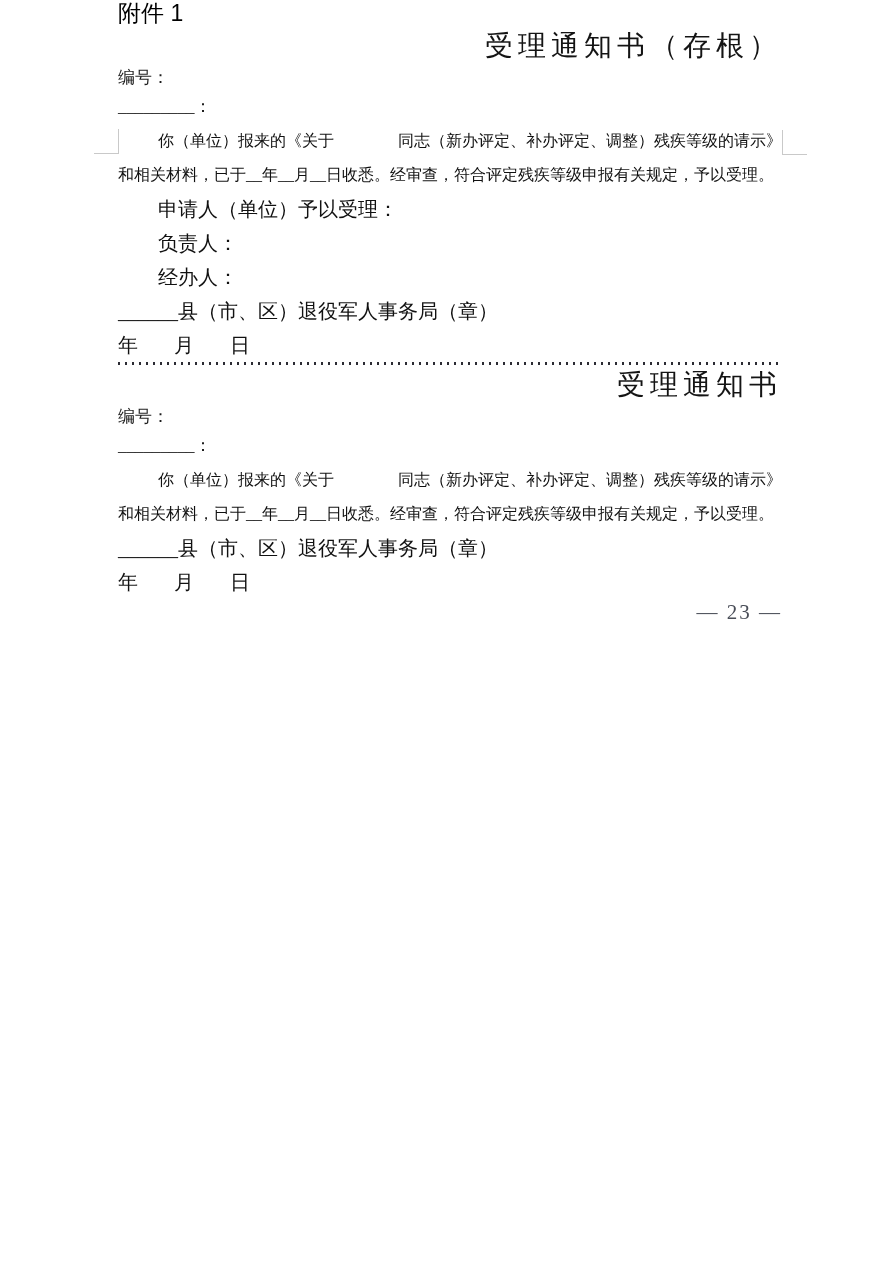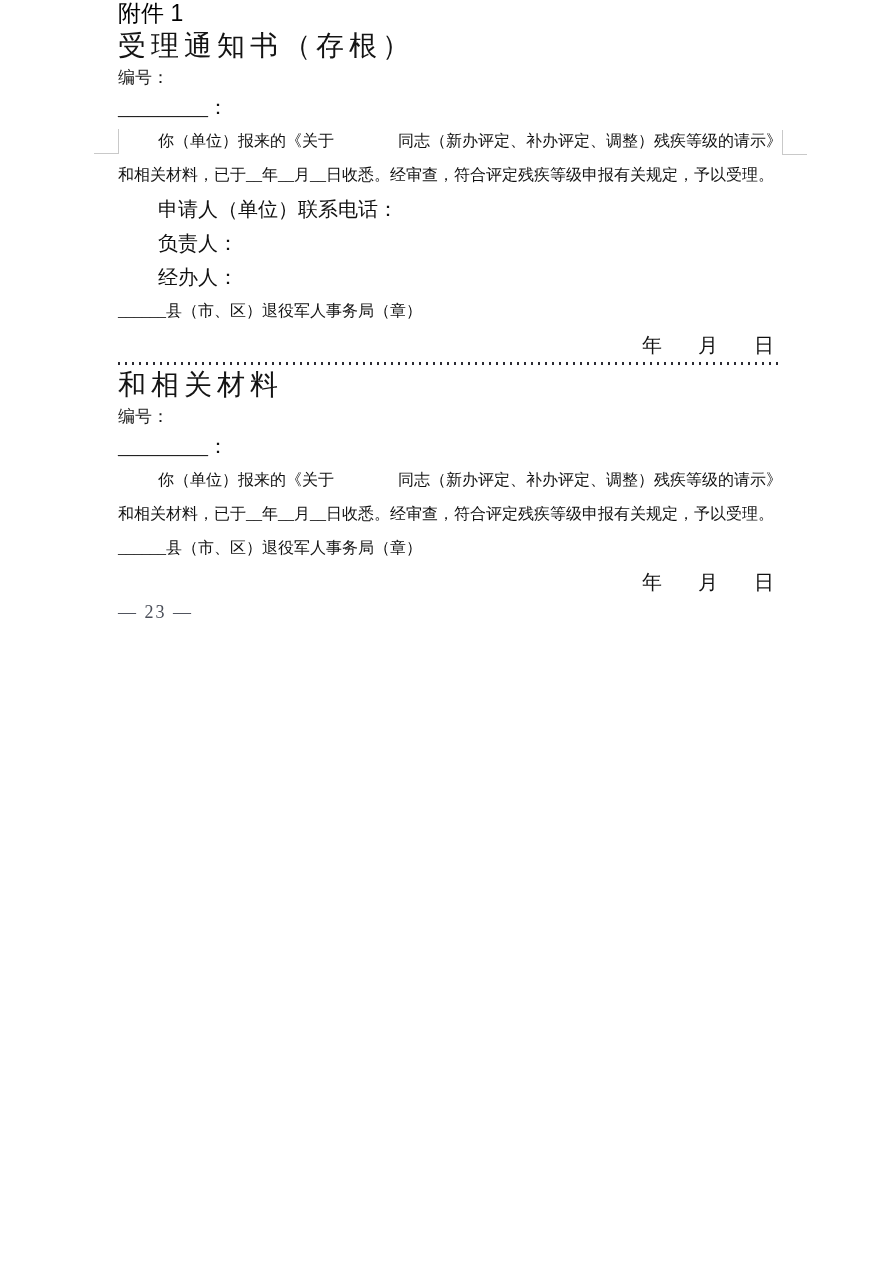--- a/index.html
+++ b/index.html
@@ -40,88 +40,87 @@
     margin-top: 167px;
     font-family: "Liberation Sans", "DejaVu Sans", sans-serif;
     font-size: 23px;
     line-height: 26px;
     color: #000000;
   }
   .notice-title {
     font-size: 28px;
     font-weight: normal;
     line-height: 40px;
-    text-align: left;
+    text-align: right;
     letter-spacing: 5px;
     color: #141414;
   }
   .title-1 { margin-top: 40px; }
   .title-2 { margin-top: 51px; }
 
   .number-line {
     font-size: 17px;
     line-height: 24px;
     margin-left: 427px;
     color: #1c1c1c;
   }
   .num-1 { margin-top: 8px; }
   .num-2 { margin-top: 6px; }
 
   .addressee {
-    font-size: 20px;
+    font-size: 17px;
     line-height: 34px;
   }
   .addr-1 { margin-top: 10px; }
   .addr-2 { margin-top: 9px; }
 
   .body-para {
     margin-top: 4px;
     font-size: 16px;
     line-height: 34px;
     text-align: justify;
     text-indent: 40px;
   }
   .indent-line {
     font-size: 20px;
     line-height: 34px;
     text-indent: 40px;
   }
 
   .sig-org {
-    font-size: 16px;
+    font-size: 20px;
     line-height: 34px;
     margin-left: 199px;
     white-space: nowrap;
   }
   .sig-1 { margin-top: 50px; }
   .sig-2 { margin-top: 76px; }
 
   .sig-date {
     font-size: 20px;
     line-height: 34px;
     margin-left: 335px;
     letter-spacing: 8px;
     white-space: nowrap;
-    text-align: right;
   }
   .date-1 { margin-top: 4px; }
   .date-2 { margin-top: 6px; }
 
   .dotted-divider {
     margin-top: 8px;
     height: 3px;
     width: 660px;
     background: repeating-linear-gradient(90deg, #2b2b33 0 2.5px, transparent 2.5px 7px);
   }
 
   .page-number {
     margin-top: 16px;
-    font-size: 18px;
+    font-size: 21px;
     line-height: 26px;
-    text-align: left;
+    text-align: right;
     padding-right: 14px;
     color: #4a4e58;
     letter-spacing: 2px;
   }
 </style>
 </head>
 <body>
 
 <div class="page">
 
@@ -136,33 +135,33 @@
 
     <section>
       <h1 class="notice-title title-1">受理通知书（存根）</h1>
 
       <div class="number-line num-1">编号：</div>
 
       <div class="addressee addr-1"><span>_________</span><span>：</span></div>
 
       <p class="body-para">你（单位）报来的《关于　　　　同志（新办评定、补办评定、调整）残疾等级的请示》和相关材料，已于__年__月__日收悉。经审查，符合评定残疾等级申报有关规定，予以受理。</p>
 
-      <p class="indent-line">申请人（单位）联系电话：</p>
+      <p class="indent-line">申请人（单位）予以受理：</p>
       <p class="indent-line">负责人：</p>
       <p class="indent-line">经办人：</p>
 
       <div class="sig-org sig-1"><span>______</span><span>县（市、区）退役军人事务局（章）</span></div>
 
       <div class="sig-date date-1">年　月　日</div>
     </section>
 
     <div class="dotted-divider"></div>
 
     <section>
-      <h1 class="notice-title title-2">和相关材料</h1>
+      <h1 class="notice-title title-2">受理通知书</h1>
 
       <div class="number-line num-2">编号：</div>
 
       <div class="addressee addr-2"><span>_________</span><span>：</span></div>
 
       <p class="body-para">你（单位）报来的《关于　　　　同志（新办评定、补办评定、调整）残疾等级的请示》和相关材料，已于__年__月__日收悉。经审查，符合评定残疾等级申报有关规定，予以受理。</p>
 
       <div class="sig-org sig-2"><span>______</span><span>县（市、区）退役军人事务局（章）</span></div>
 
       <div class="sig-date date-2">年　月　日</div>

